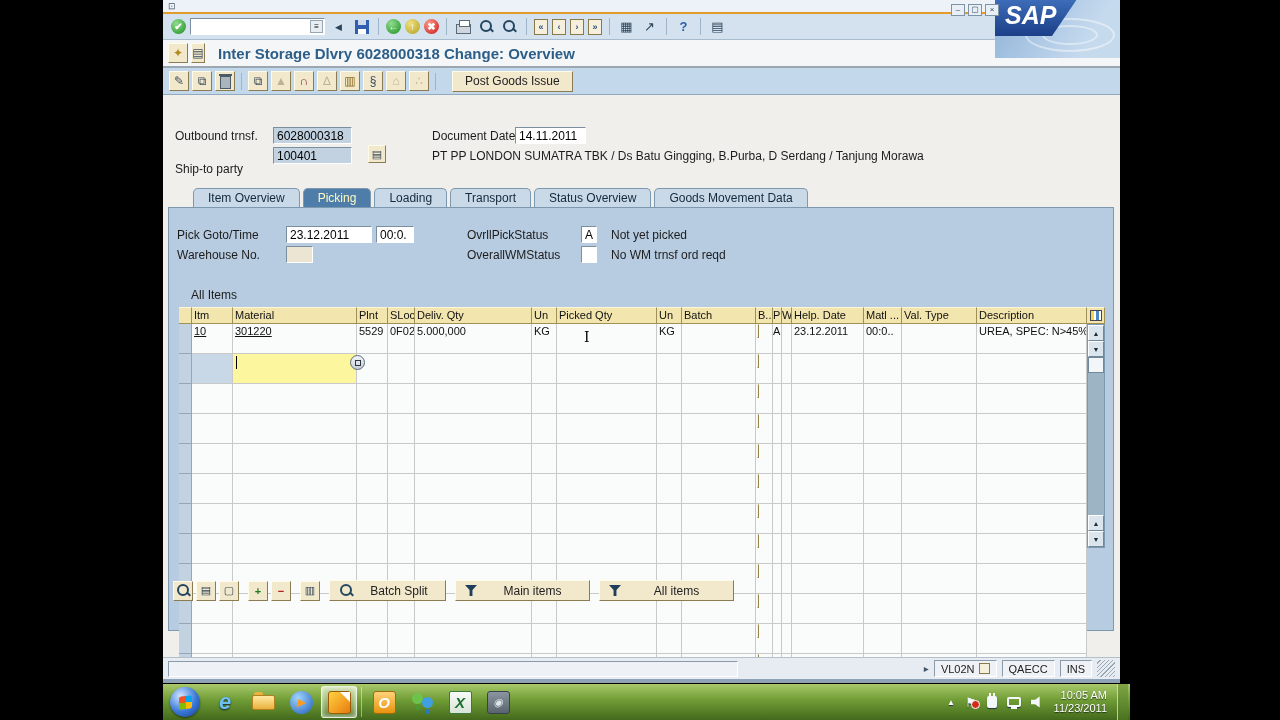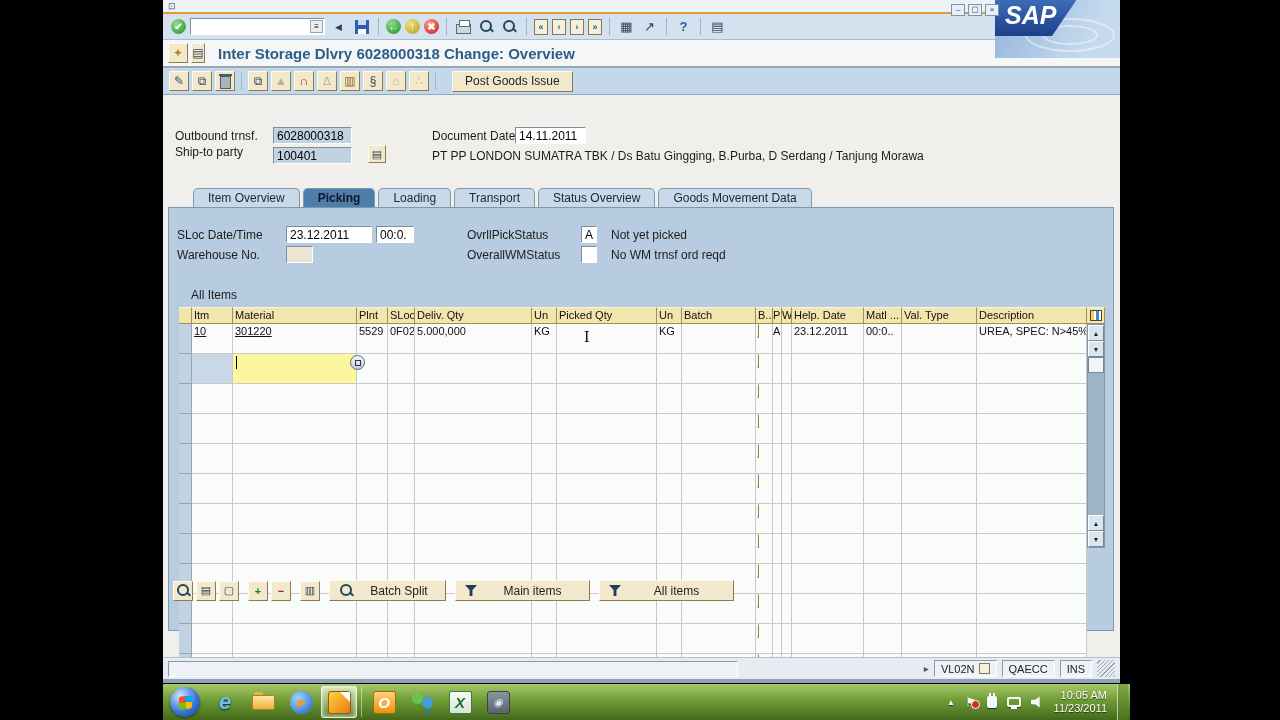--- a/index.html
+++ b/index.html
@@ -53,21 +53,21 @@
 
 .main{position:absolute;left:0;top:114px;width:957px;height:543px;background:#f0efec}
 .lbl{position:absolute;font-size:12px;color:#1c1c1c;white-space:nowrap}
 .fld{position:absolute;height:17px;font-size:12px;padding:1px 3px;border:1px solid;border-color:#7c8f9f #fff #fff #7c8f9f;background:#fff;white-space:nowrap;overflow:hidden}
 .fgray{background:#c2d2e1}
 .fdis{background:#ece5d3}
 .docbtn{position:absolute;width:18px;height:18px;background:#f2e8cc;border:1px solid;border-color:#fffbe9 #8a7c52 #8a7c52 #fffbe9;display:flex;align-items:center;justify-content:center;font-size:11px;color:#3a4a5c}
 
 .tabs{position:absolute;left:30px;top:74px;display:flex;gap:3px}
 .tab{height:19px;padding:2px 14px 0;font-size:12px;background:#c9d9e7;border:1px solid #7d99af;border-bottom:none;border-radius:5px 5px 0 0;color:#13293d;white-space:nowrap}
-.tab.active{background:#4f7da9;color:#0f172a;font-weight:bold}
+.tab.active{background:#4f7da9;color:#fef9c3;font-weight:normal}
 .panel{position:absolute;left:5px;top:93px;width:946px;height:424px;background:#b7cce0;border:1px solid #7d99af}
 
 .tbl{position:absolute;left:10px;top:99px;width:926px}
 .thead{display:flex}
 .hc{height:17px;background:#f2e5ae;border-right:1px solid #9f9056;border-bottom:1px solid #9f9056;border-top:1px solid #fdf6d8;font-size:11px;padding:1px 2px;overflow:hidden;white-space:nowrap;flex:none;color:#111}
 .corner{width:18px;display:flex;align-items:center;justify-content:center;padding:0}
 .gridico{width:12px;height:11px;border:1px solid #445;background:linear-gradient(90deg,#f7d54a 0 3px,#fff 3px 5px,#4a86c8 5px 8px,#fff 8px 10px,#f7d54a 10px 12px)}
 .trow{display:flex;height:30px}
 .cell{border-right:1px solid #c9c9c9;border-bottom:1px solid #c9c9c9;font-size:11px;padding:1px 2px;overflow:hidden;white-space:nowrap;background:#fafbfb;flex:none;color:#111}
 .csel{width:13px;background:#c2d2e1;border-right:1px solid #93a7b8;border-bottom:1px solid #93a7b8}
@@ -223,37 +223,37 @@
     <span class="pgi">Post Goods Issue</span>
   </div>
 
   <div class="main">
 
     <span class="lbl" style="left:12px;top:15px">Outbound trnsf.</span>
     <span class="fld fgray" style="left:110px;top:13px;width:79px">6028000318</span>
     <span class="lbl" style="left:269px;top:15px">Document Date</span>
     <span class="fld" style="left:352px;top:13px;width:71px">14.11.2011</span>
 
-    <span class="lbl" style="left:12px;top:31px">Ship-to party</span>
+    <span class="lbl" style="left:12px;top:48px">Ship-to party</span>
     <span class="fld fgray" style="left:110px;top:33px;width:79px">100401</span>
     <span class="docbtn" style="left:205px;top:31px">▤</span>
     <span class="lbl" style="left:269px;top:35px">PT PP LONDON SUMATRA TBK / Ds Batu Gingging, B.Purba, D Serdang / Tanjung Morawa</span>
 
     <div class="tabs">
       <span class="tab">Item Overview</span>
       <span class="tab active">Picking</span>
       <span class="tab">Loading</span>
       <span class="tab">Transport</span>
       <span class="tab">Status Overview</span>
       <span class="tab">Goods Movement Data</span>
     </div>
 
     <div class="panel">
 
-      <span class="lbl" style="left:8px;top:20px">SLoc Date/Time</span>
+      <span class="lbl" style="left:8px;top:20px">Pick Goto/Time</span>
       <span class="fld" style="left:117px;top:18px;width:86px">23.12.2011</span>
       <span class="fld" style="left:207px;top:18px;width:38px">00:0.</span>
       <span class="lbl" style="left:298px;top:20px">OvrllPickStatus</span>
       <span class="fld" style="left:412px;top:18px;width:16px">A</span>
       <span class="lbl" style="left:442px;top:20px">Not yet picked</span>
 
       <span class="lbl" style="left:8px;top:40px">Warehouse No.</span>
       <span class="fld fdis" style="left:117px;top:38px;width:27px"></span>
       <span class="lbl" style="left:298px;top:40px">OverallWMStatus</span>
       <span class="fld" style="left:412px;top:38px;width:16px"></span>

